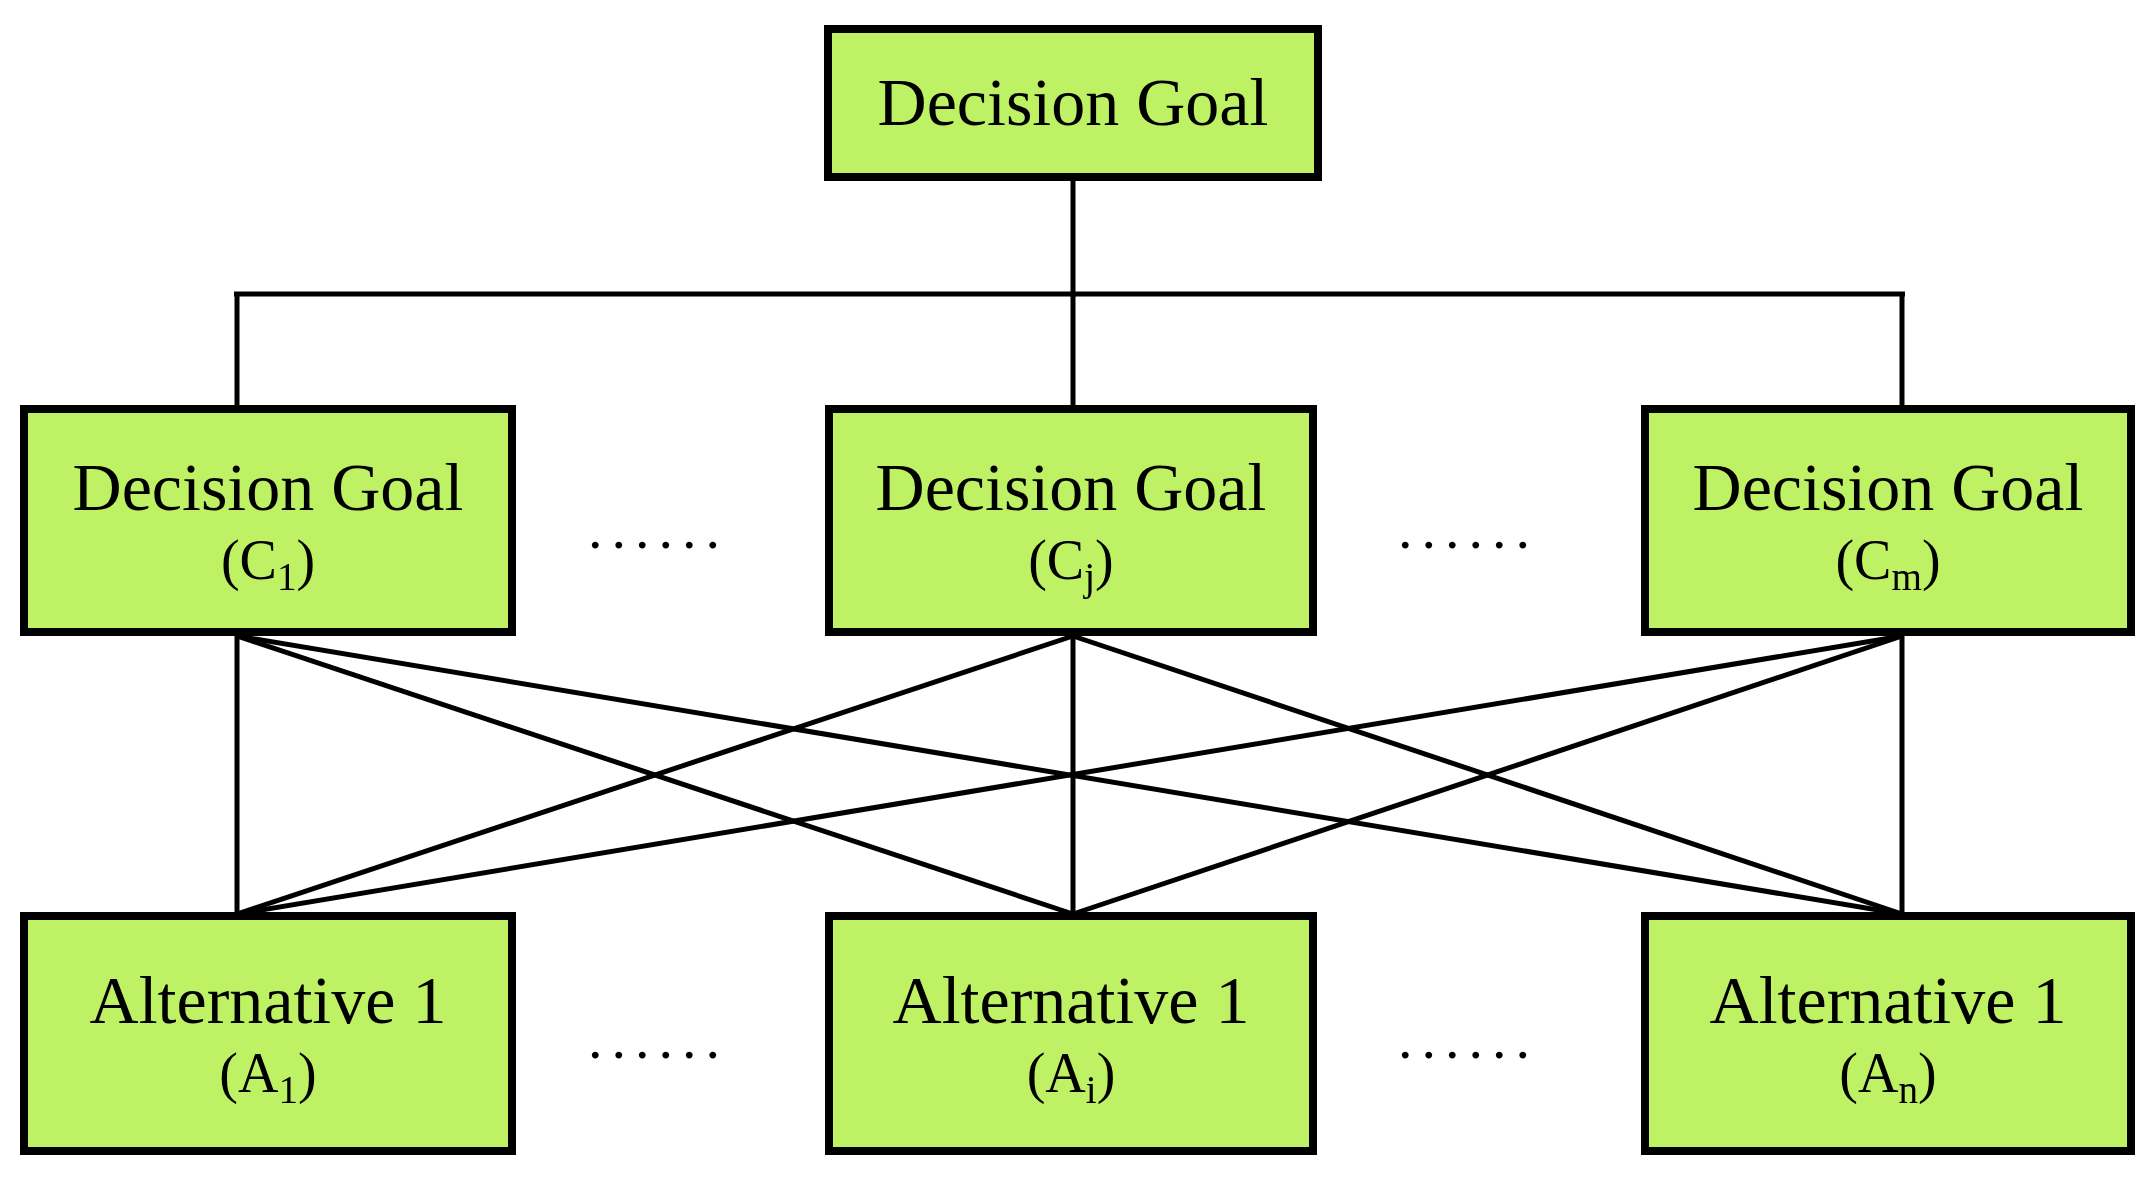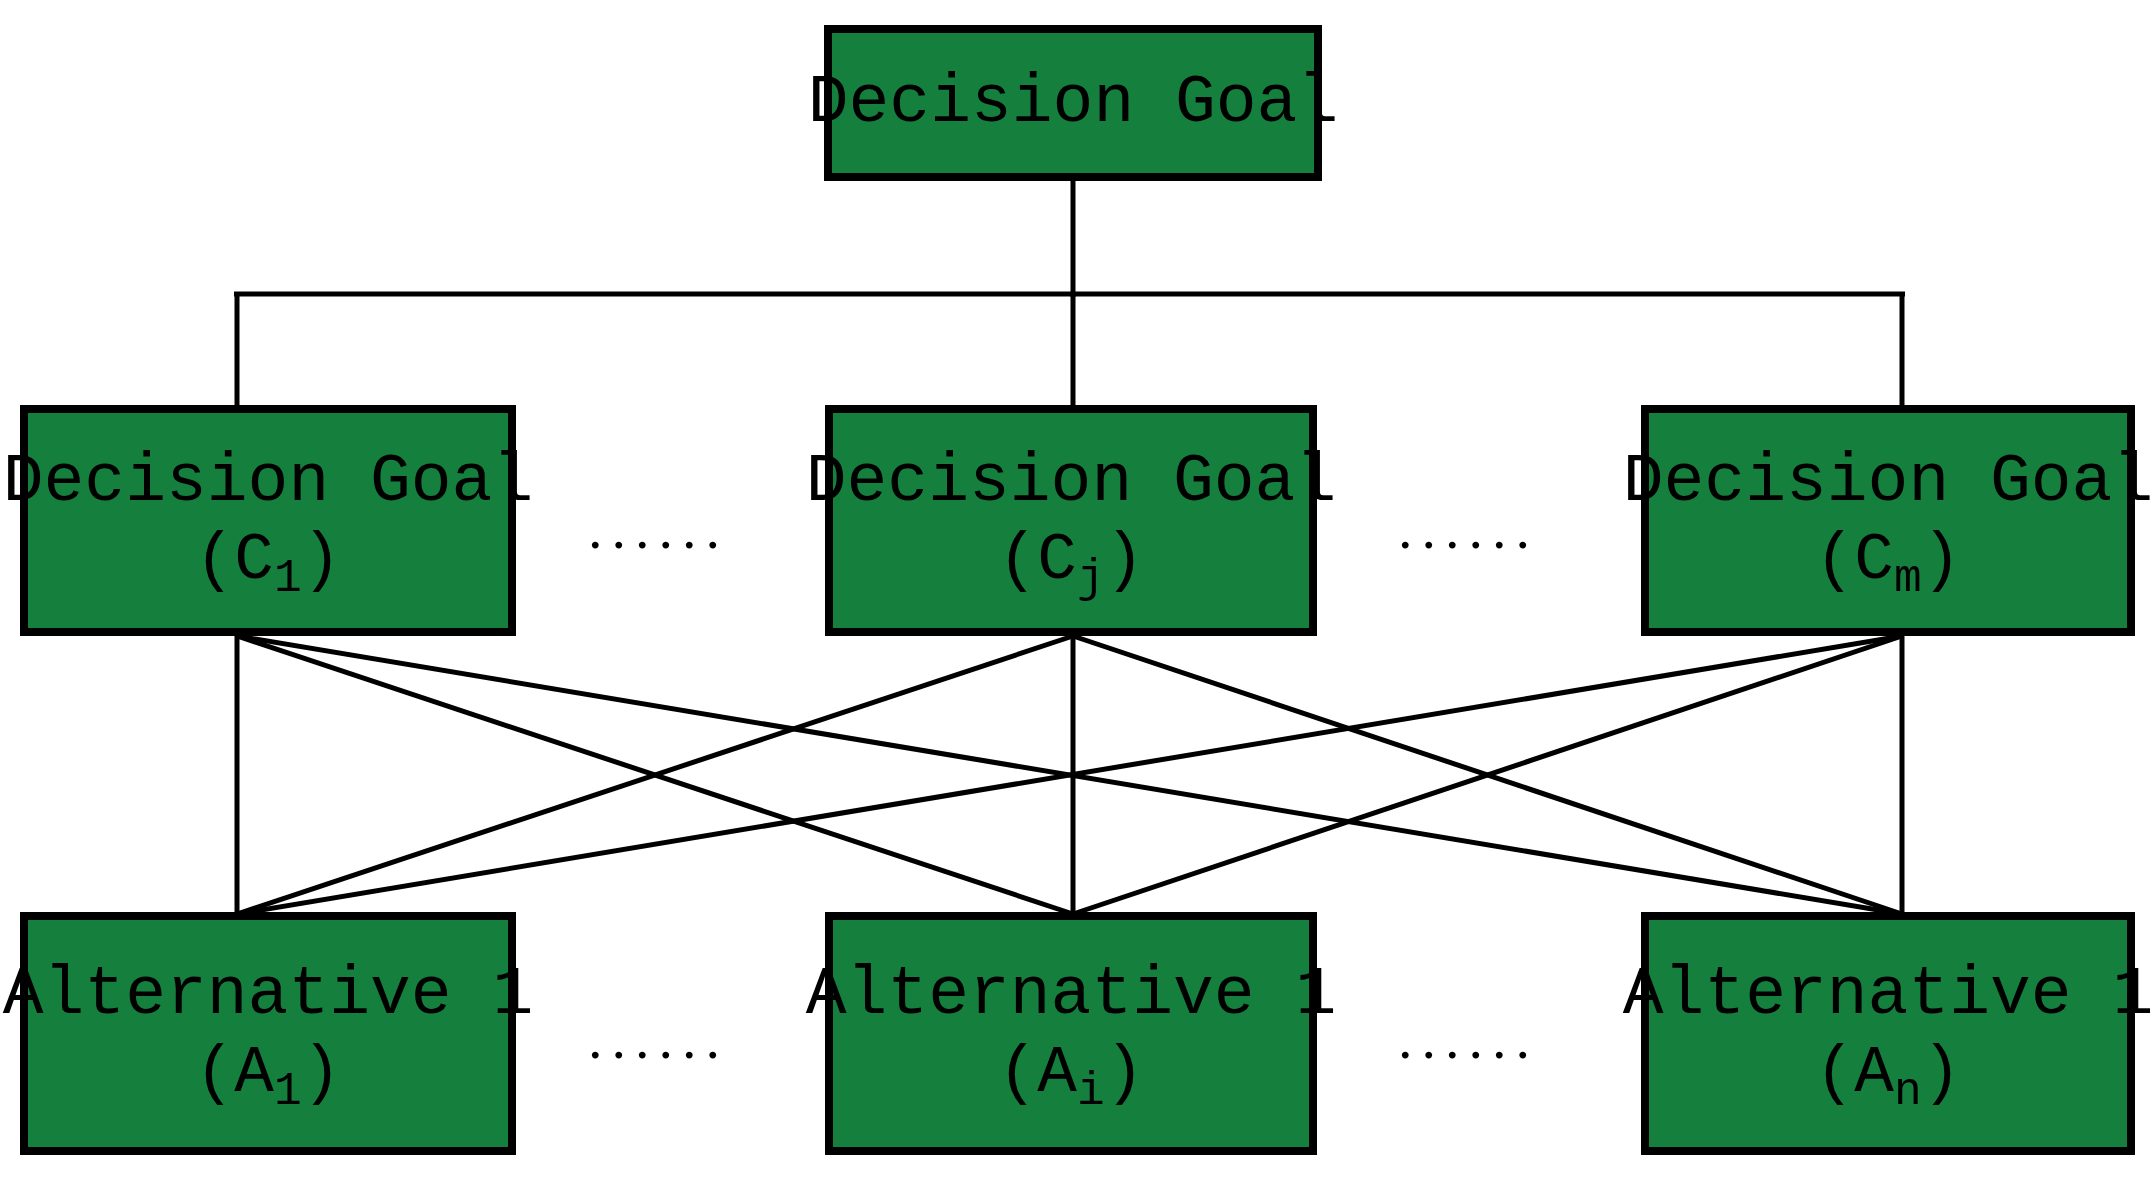--- a/index.html
+++ b/index.html
@@ -9,31 +9,30 @@
     background:#ffffff;
     color:#000000;
     font-family:"Liberation Serif", "DejaVu Serif", serif;
     overflow:hidden;
   }
   .wires{position:absolute;left:0;top:0;width:2155px;height:1183px;}
   .wires line{stroke:#000000;stroke-width:5;}
   .box{
     position:absolute;
     box-sizing:border-box;
-    background:#15803d;
+    background:#bef264;
     border:8px solid #000000;
     display:flex;
     flex-direction:column;
     align-items:center;
     justify-content:center;
     text-align:right;
-    font-family:Liberation Mono, monospace;
   }
   .box .l1{font-size:68px;line-height:1.08;white-space:nowrap;}
-  .box .l2{font-size:66px;line-height:1.08;margin-top:6px;white-space:nowrap;}
+  .box .l2{font-size:56px;line-height:1.08;margin-top:6px;white-space:nowrap;}
   .box sub{
     font-size:0.70em;
     line-height:0;
     vertical-align:baseline;
     position:relative;
     bottom:-0.28em;
   }
   .dots{
     position:absolute;
     font-size:58px;

